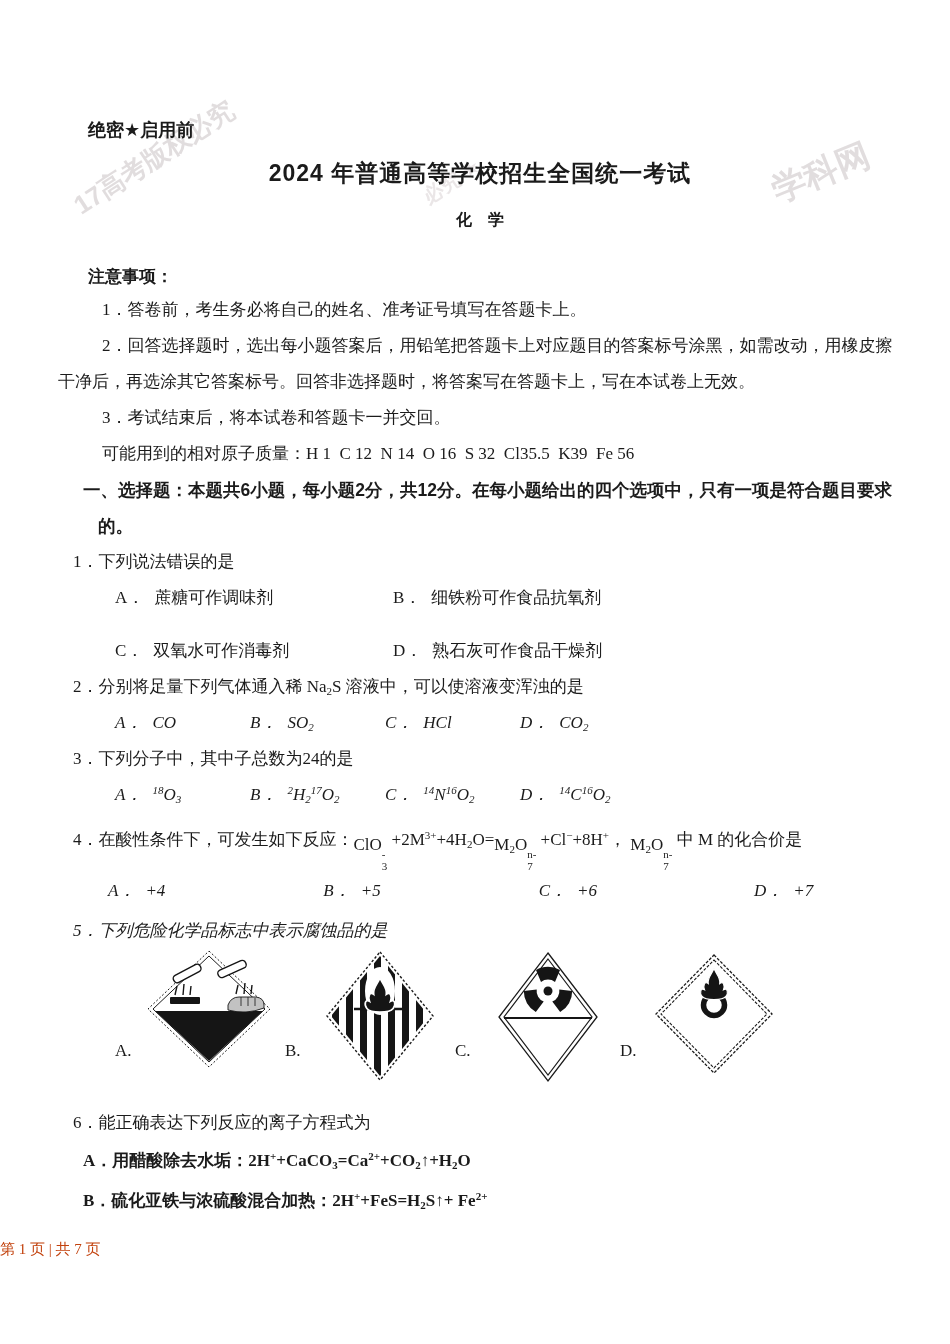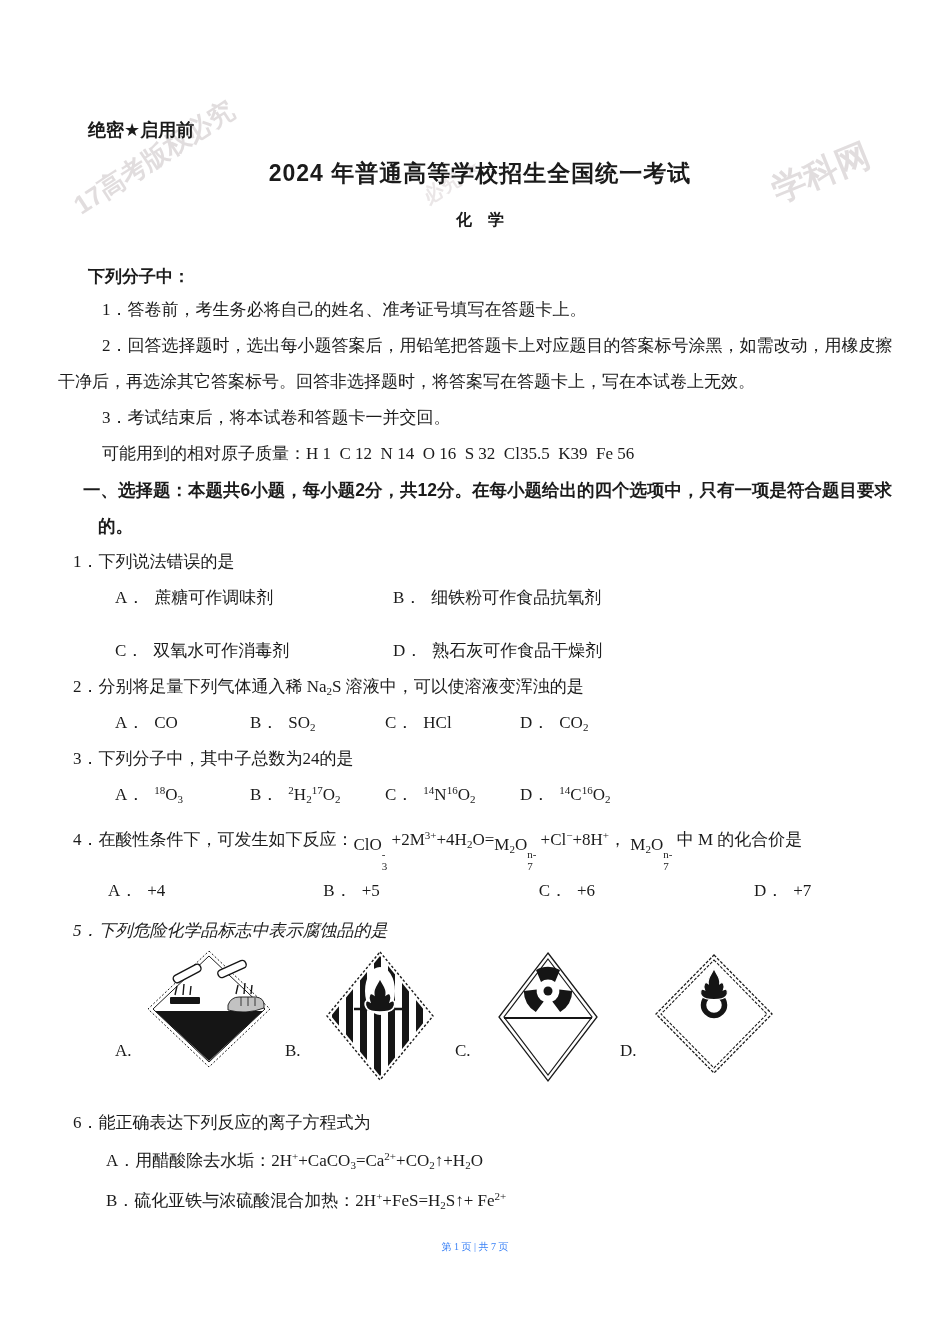--- a/index.html
+++ b/index.html
@@ -16,39 +16,39 @@
   .subject { text-align:center; font-size:16px; line-height:32px; margin:14px 0 0 0; }
 
   .notice-heading { font-size:17px; line-height:30px; margin:26px 0 0 30px; }
   .notice-item, .atomic-masses { margin:0; line-height:36px; text-indent:44px; white-space:pre-wrap; }
   .section-heading { font-size:17.5px; line-height:36px; margin:0; padding-left:40px; text-indent:-15px; }
 
   .q-stem { margin:0 0 0 15px; line-height:36px; }
   .q-stem.tall { line-height:46px; margin-top:4px; }
   .opts2 { display:grid; grid-template-columns:278px auto; row-gap:17px; margin:0 0 0 57px; line-height:36px; }
   .opts4 { display:flex; margin:0 0 0 57px; line-height:36px; }
-  .opts4 .opt { width:135px; }
+  .opts4 .opt { width:135px;font-style:italic; }
   .opts4.wideopt .opt { width:148px; }
   .opts4.q4o { margin-left:50px; margin-top:6px;justify-content:space-between; }
-  .optline { margin:0 0 0 48px; line-height:40px; }
+  .optline { margin:0 0 0 25px; line-height:40px;font-weight:bold; }
   .opt-label { margin-right:10px; }
 
   sup, sub { font-size:11px; line-height:0; }
   sup { vertical-align:0.55em;text-align:right; }
   sub { vertical-align:-0.25em; }
   .ss { display:inline-flex; flex-direction:column; align-items:flex-start;
         vertical-align:-0.75em; line-height:1.05; font-size:11px; }
   .low { position:relative; top:5px; display:inline-block; }
 
   .hazards { position:relative; height:140px; margin-top:0; }
   .hazards svg { position:absolute; }
   .hz-label { position:absolute; top:92px; font-size:17px; }
 
-  .footer { position:absolute; left:0; right:0; top:1240px; text-align:center;
-            font-size:10px; color:#3b82f6; }
+  .footer { position:absolute; left:0; right:0; top:1240px; 
+            font-size:15px; color:#c2410c; }
 
   .wm { position:absolute; color:rgba(201,193,194,0.55); pointer-events:none;
         font-family:"Liberation Sans","DejaVu Sans",sans-serif; font-weight:bold; }
   .wm1 { left:58px; top:128px; font-size:26px; transform:rotate(-33deg); width:230px; }
   .wm2 { left:770px; top:150px; font-size:34px; transform:rotate(-22deg); }
   .wm3 { left:420px; top:168px; font-size:20px; transform:rotate(-33deg); color:rgba(208,200,201,0.45); }
 </style>
 </head>
 <body>
 
@@ -58,21 +58,21 @@
   <div class="wm wm2">学科网</div>
   <div class="wm wm3">必究 ★</div>
 
   <div class="content">
 
     <div class="classification hei">绝密★启用前</div>
     <div class="title hei">2024 年普通高等学校招生全国统一考试</div>
     <div class="subject hei">化　学</div>
 
     <div>
-      <p class="notice-heading hei">下列分子中：</p>
+      <p class="notice-heading hei">注意事项：</p>
       <p class="notice-item">1．答卷前，考生务必将自己的姓名、准考证号填写在答题卡上。</p>
       <p class="notice-item">2．回答选择题时，选出每小题答案后，用铅笔把答题卡上对应题目的答案标号涂黑，如需改动，用橡皮擦干净后，再选涂其它答案标号。回答非选择题时，将答案写在答题卡上，写在本试卷上无效。</p>
       <p class="notice-item">3．考试结束后，将本试卷和答题卡一并交回。</p>
       <p class="atomic-masses">可能用到的相对原子质量：H 1  C 12  N 14  O 16  S 32  Cl35.5  K39  Fe 56</p>
     </div>
 
     <p class="section-heading hei">一、选择题：本题共6小题，每小题2分，共12分。在每小题给出的四个选项中，只有一项是符合题目要求的。</p>
 
     <div>
       <p class="q-stem">1．下列说法错误的是</p>

